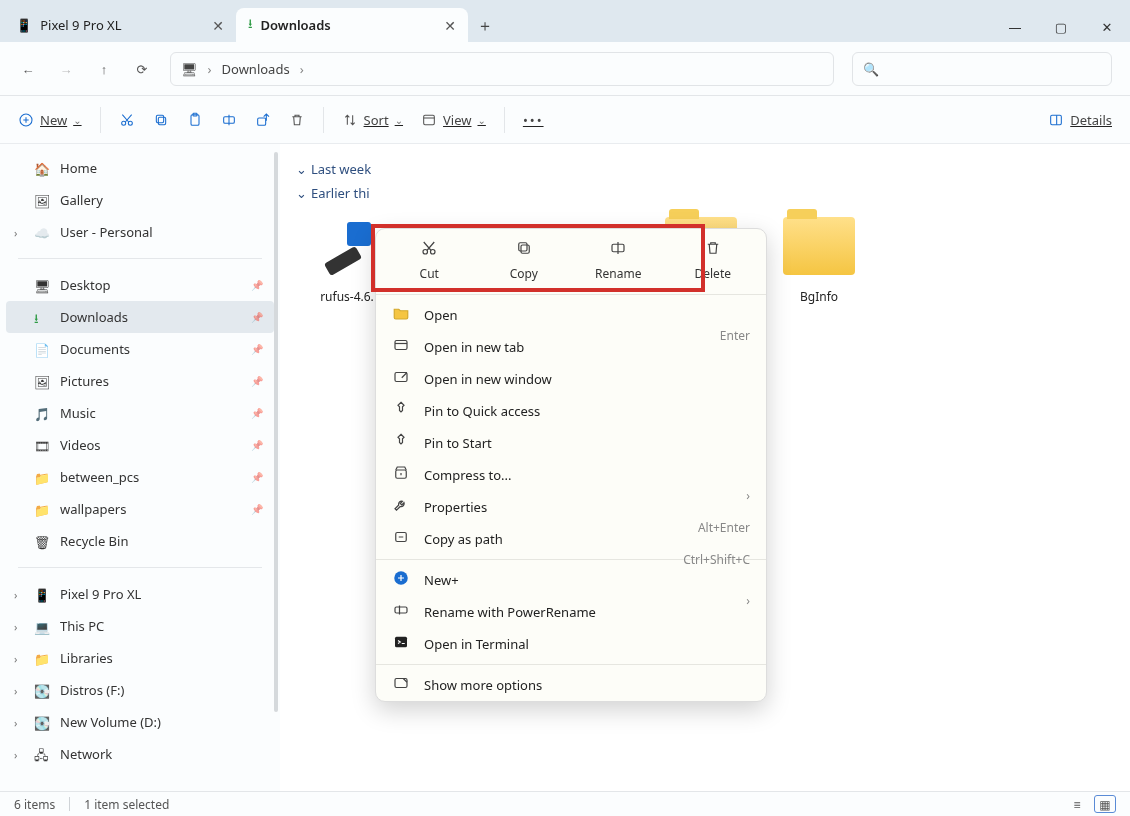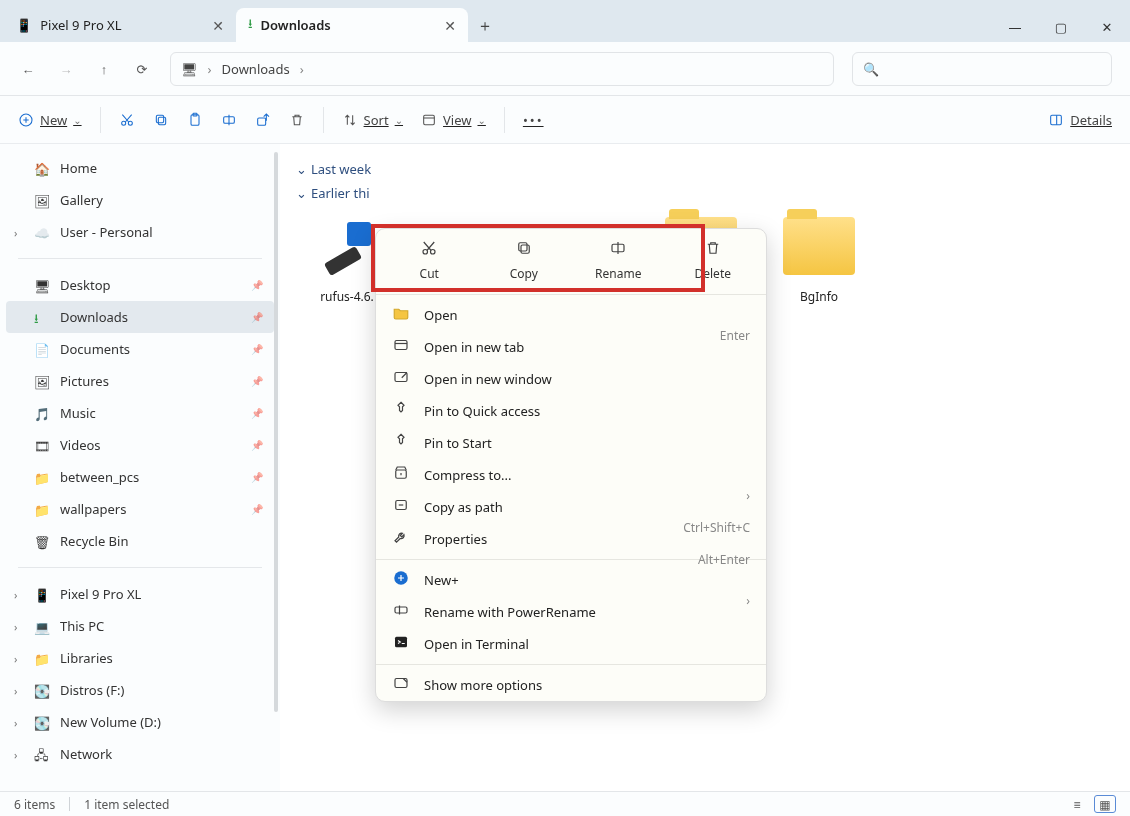--- a/index.html
+++ b/index.html
@@ -389,32 +389,32 @@
       <div class="ctx-row">
         <span style="width: 18px;"><svg width="18" height="18" viewBox="0 0 24 24" fill="none" stroke="#444" stroke-width="1.6">
             <rect x="5" y="8" width="14" height="11" rx="2"></rect>
             <path d="M5 8l2-4h10l2 4M12 12v3"></path>
           </svg></span>
         <span>Compress to...</span>
         <span class="short">›</span>
       </div>
       <div class="ctx-row">
         <span style="width: 18px;"><svg width="18" height="18" viewBox="0 0 24 24" fill="none" stroke="#444" stroke-width="1.6">
+            <path d="M14 7a4 4 0 00-5 5l-5 5 2 2 5-5a4 4 0 005-5l-3 3-2-2z"></path>
+          </svg></span>
+        <span>Properties</span>
+        <span class="short">Alt+Enter</span>
+      </div>
+      <div class="ctx-row">
+        <span style="width: 18px;"><svg width="18" height="18" viewBox="0 0 24 24" fill="none" stroke="#444" stroke-width="1.6">
             <rect x="5" y="6" width="14" height="12" rx="2"></rect>
             <path d="M9 12h6"></path>
           </svg></span>
         <span>Copy as path</span>
         <span class="short">Ctrl+Shift+C</span>
-      </div>
-      <div class="ctx-row">
-        <span style="width: 18px;"><svg width="18" height="18" viewBox="0 0 24 24" fill="none" stroke="#444" stroke-width="1.6">
-            <path d="M14 7a4 4 0 00-5 5l-5 5 2 2 5-5a4 4 0 005-5l-3 3-2-2z"></path>
-          </svg></span>
-        <span>Properties</span>
-        <span class="short">Alt+Enter</span>
       </div>
       <div class="ctx-sep"></div>
       <div class="ctx-row">
         <span style="width: 18px;"><svg width="18" height="18" viewBox="0 0 24 24" fill="none" stroke="#444" stroke-width="1.6">
             <circle cx="12" cy="12" r="9" fill="#1a6dd0" stroke="none"></circle>
             <path d="M12 8v8M8 12h8" stroke="#fff"></path>
           </svg></span>
         <span>New+</span>
         <span class="short">›</span>
       </div>

